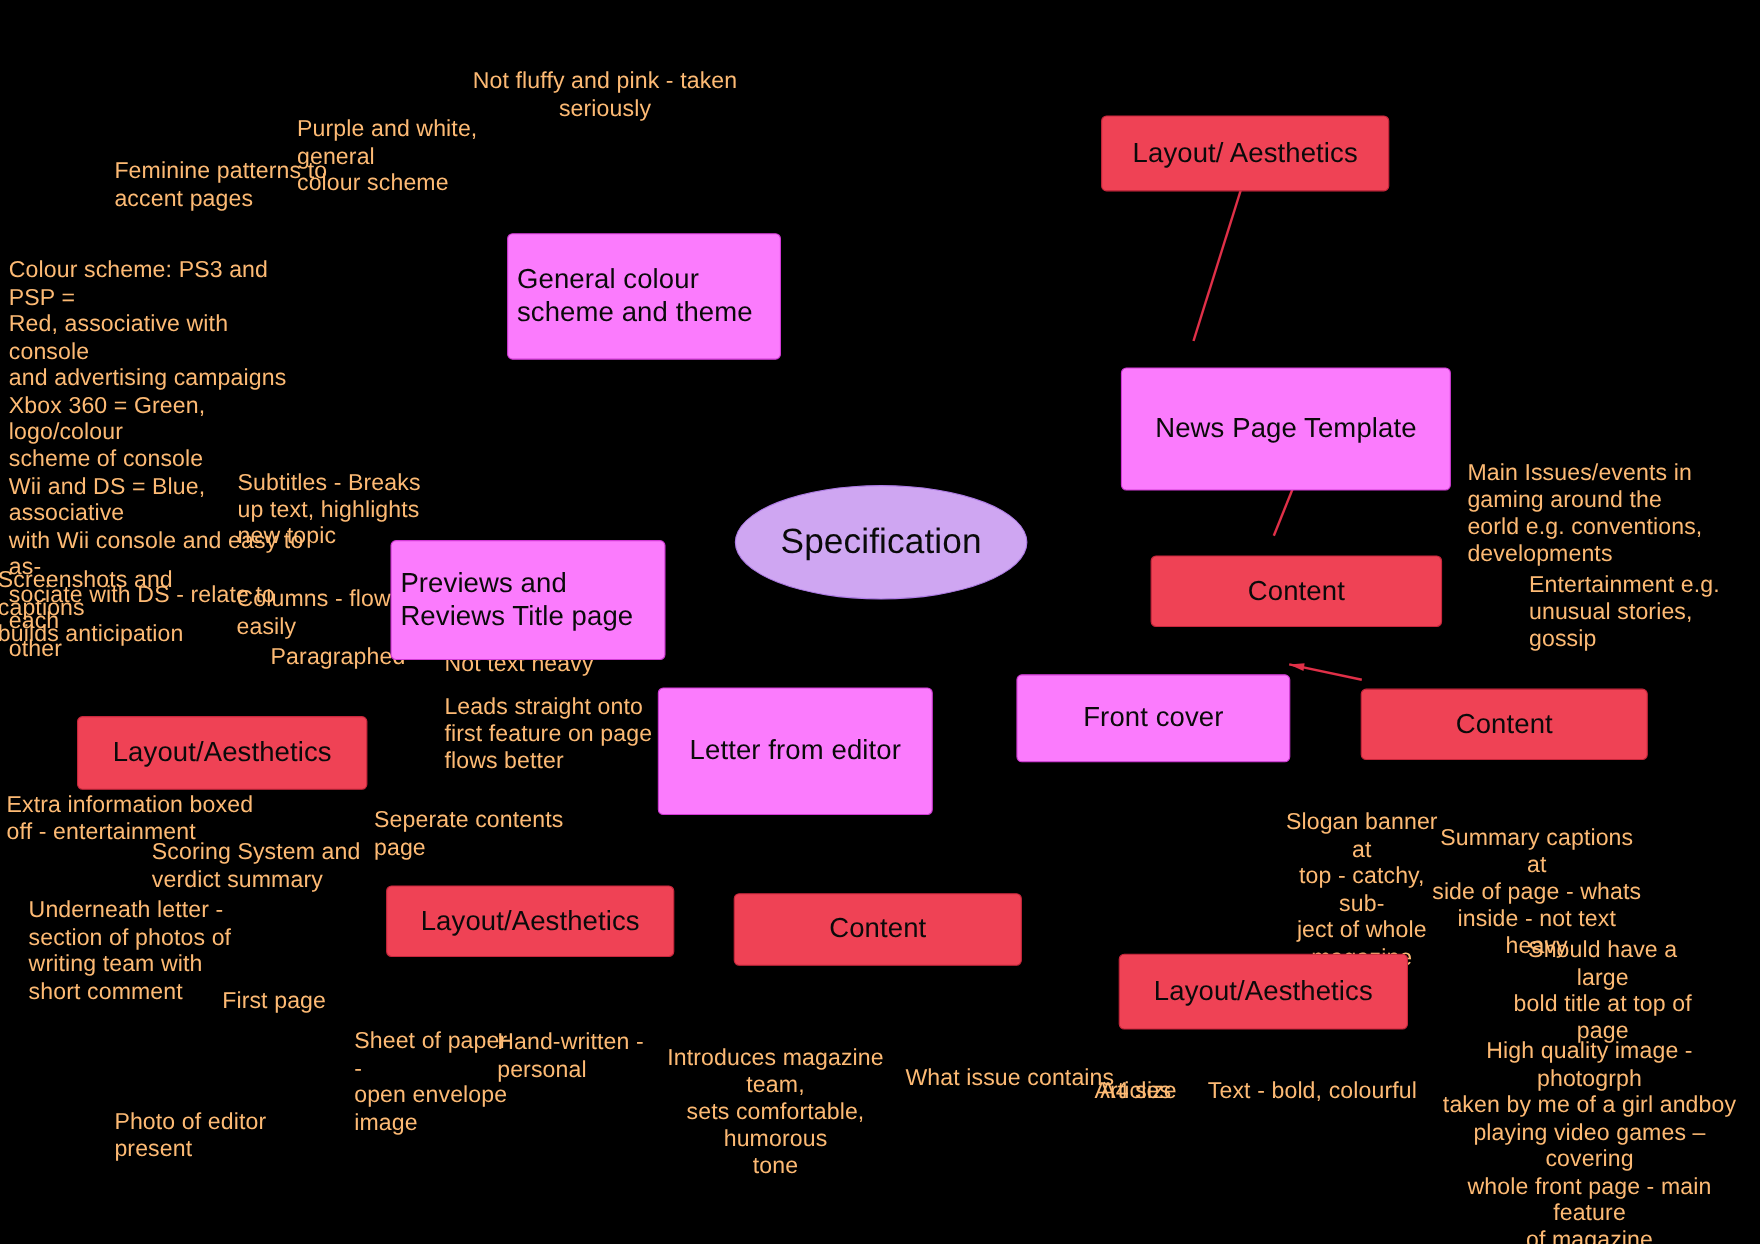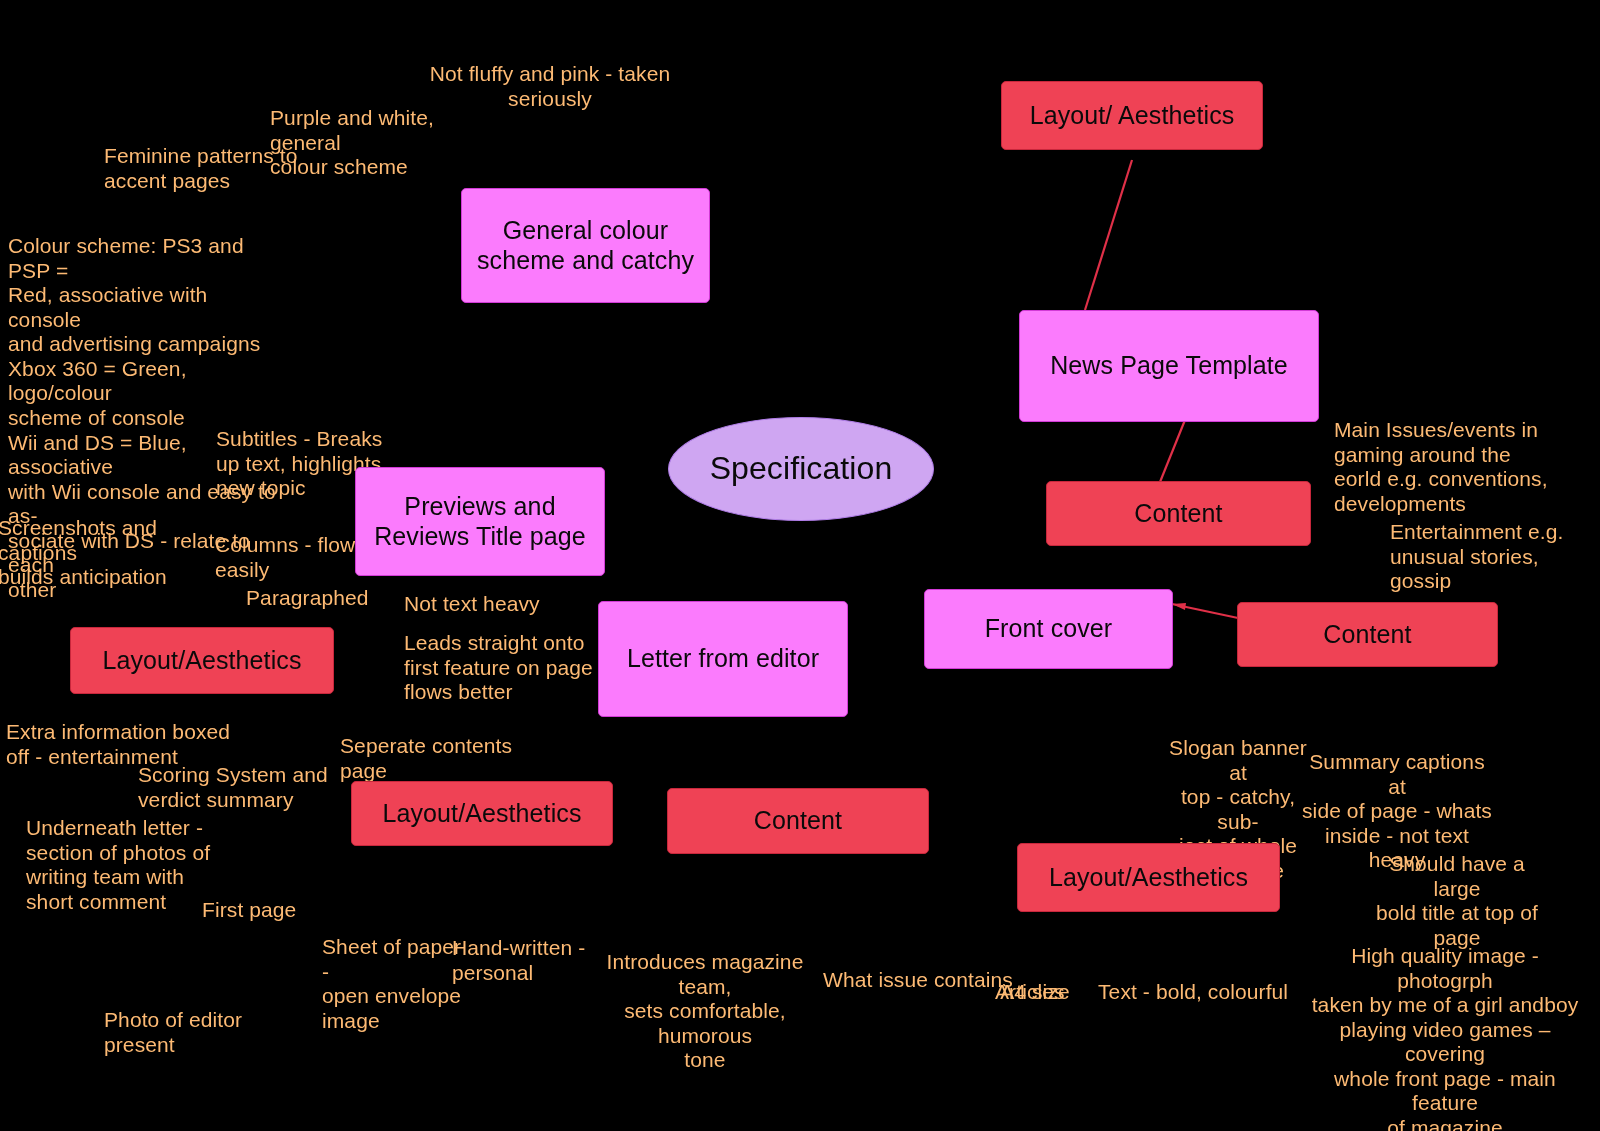--- a/index.html
+++ b/index.html
@@ -7,27 +7,27 @@
     width:1600px;height:1131px;position:relative;overflow:hidden;
     font-family:"Liberation Sans","DejaVu Sans",sans-serif;
     background:#000;
   }
   #canvas{position:absolute;inset:0;width:1600px;height:1131px;}
   svg.links{position:absolute;left:0;top:0;width:1600px;height:1131px;pointer-events:none;}
 
   .node{
     position:absolute;
     display:flex;align-items:center;justify-content:center;
-    text-align:center;
     color:#0a0a0a;
     line-height:1.18;
     box-sizing:border-box;
     border-radius:5px;
     padding:4px 8px;
     letter-spacing:.1px;
+    margin-top:24px;
   }
   .node.red{
     background:#ef4255;
     border:1px solid #c8273c;
     font-size:25px;
   }
   .node.pink{
     background:#fb7bfd;
     border:1px solid #d23ad6;
     font-size:25px;
@@ -131,21 +131,21 @@
   <div class="note c" style="left:1372px;top:852px;width:170px;">Should have a large
 bold title at top of
 page</div>
   <div class="note c" style="left:1310px;top:944px;width:270px;">High quality image - photogrph
 taken by me of a girl andboy
 playing video games – covering
 whole front page - main feature
 of magazine</div>
 
   <div class="node red" style="left:1001px;top:81px;width:262px;height:69px;">Layout/ Aesthetics</div>
-  <div class="node pink" style="left:461px;top:188px;width:249px;height:115px;">General colour scheme and catchy</div>
+  <div class="node pink" style="left:461px;top:188px;width:249px;height:115px;">General colour scheme and theme</div>
   <div class="node pink" style="left:1019px;top:310px;width:300px;height:112px;">News Page Template</div>
   <div class="node red" style="left:1046px;top:481px;width:265px;height:65px;">Content</div>
   <div class="node pink" style="left:355px;top:467px;width:250px;height:109px;">Previews and Reviews Title page</div>
   <div class="node ellipse" style="left:668px;top:417px;width:266px;height:104px;">Specification</div>
   <div class="node pink" style="left:598px;top:601px;width:250px;height:116px;">Letter from editor</div>
   <div class="node pink" style="left:924px;top:589px;width:249px;height:80px;">Front cover</div>
   <div class="node red" style="left:1237px;top:602px;width:261px;height:65px;">Content</div>
   <div class="node red" style="left:70px;top:627px;width:264px;height:67px;">Layout/Aesthetics</div>
   <div class="node red" style="left:351px;top:781px;width:262px;height:65px;">Layout/Aesthetics</div>
   <div class="node red" style="left:667px;top:788px;width:262px;height:66px;">Content</div>

